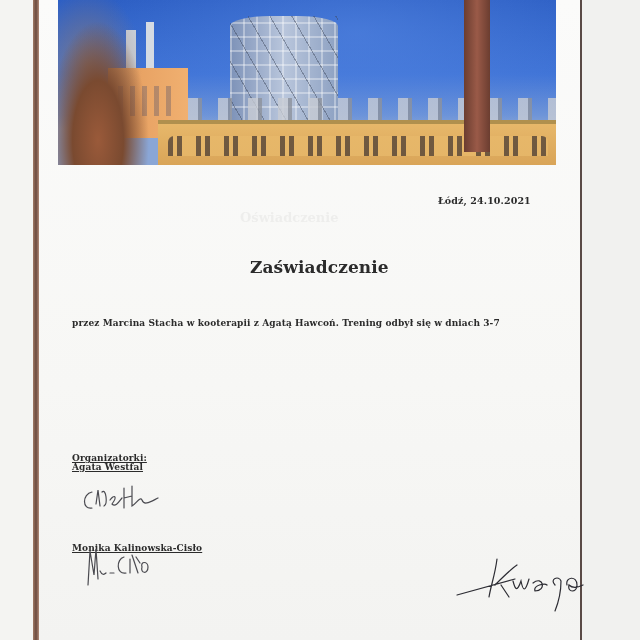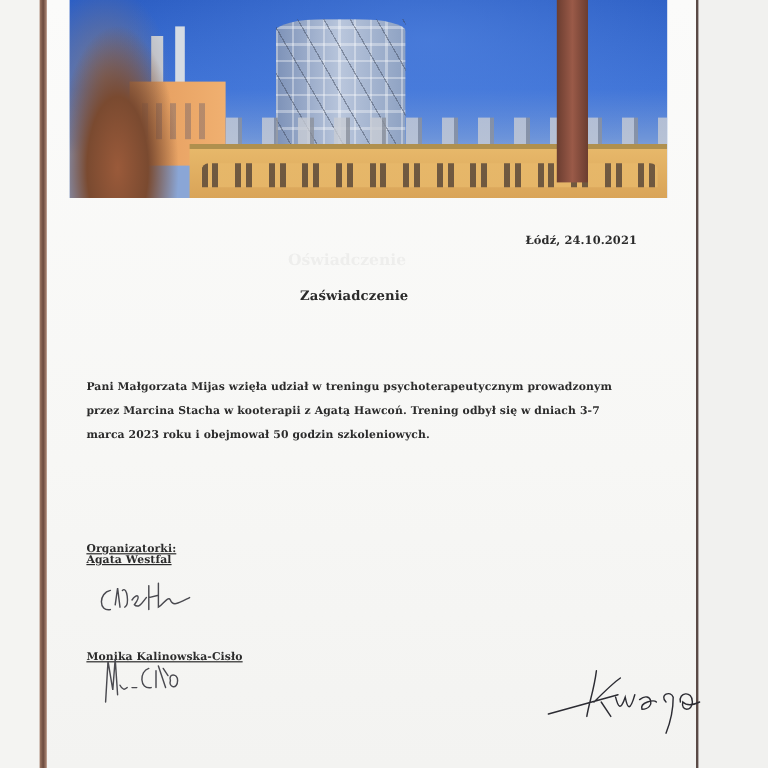--- a/index.html
+++ b/index.html
@@ -39,21 +39,21 @@
     background: repeating-linear-gradient(90deg, #c8ccd4 0 10px, #8d929c 10px 14px, transparent 14px 30px); opacity: .8; }
   .factory { position: absolute; left: 100px; top: 120px; width: 398px; height: 45px;
     background: linear-gradient(180deg, #b0904e 0 4px, #e7b86a 4px, #d9a458 100%); }
   .windows { position: absolute; left: 110px; top: 136px; width: 380px; height: 20px;
     background: repeating-linear-gradient(90deg, #5c4a3a 0 5px, #e7b86a 5px 9px, #5c4a3a 9px 14px, #e7b86a 14px 28px);
     border-radius: 6px 6px 0 0; opacity: .85; }
   .chimney { position: absolute; left: 406px; top: 0; width: 26px; height: 152px;
     background: linear-gradient(90deg, #6b3d30, #9a5a48 50%, #6b3d30); }
   .doc-text { position: absolute; color: #2b2b2b; font-weight: bold; font-size: 9px; letter-spacing: 0.1px; }
   .date { left: 438px; top: 195px; font-size: 9.5px; }
-  .title { left: 250px; top: 240px; font-size: 11px; }
+  .title { left: 250px; top: 257px; font-size: 17px; }
   .body-text { left: 72px; top: 313px; width: 470px; line-height: 20px; font-size: 9px; }
   .org-label { left: 72px; top: 453px; }
   .name1 { left: 72px; top: 462px; }
   .name2 { left: 72px; top: 543px; }
   .underline { text-decoration: underline; text-decoration-thickness: 1px; }
   .sig { position: absolute; }
   .faint { position: absolute; color: rgba(120,120,120,0.08); font-size: 13px; font-weight: bold; }
 </style>
 </head>
 <body>
@@ -75,23 +75,21 @@
   <div class="chimney"></div>
   <div class="tree"></div>
 </div>
 
 <div class="faint" style="left:240px;top:210px;">Oświadczenie</div>
 
 <div class="doc-text date">Łódź, 24.10.2021</div>
 <div class="doc-text title">Zaświadczenie</div>
 
 <div class="doc-text body-text">
-  <div>Pani Małgorzata Mijas wzięła udział w treningu psychoterapeutycznym prowadzonym</div>
   <div>przez Marcina Stacha w kooterapii z Agatą Hawcoń. Trening odbył się w dniach 3-7</div>
-  <div>marca 2023 roku i obejmował 50 godzin szkoleniowych.</div>
 </div>
 
 <div class="doc-text org-label underline">Organizatorki:</div>
 <div class="doc-text name1 underline">Agata Westfal</div>
 
 <svg class="sig" style="left:78px;top:482px;" width="90" height="34" viewBox="0 0 90 34">
   <path d="M14 10 C4 12,4 28,14 26 M18 22 L20 8 L22 24 M24 10 C28 6,30 22,26 24 M32 18 C36 12,40 14,34 22 C38 26,42 18,44 16 M46 6 L46 26 M46 16 L54 14 M54 4 L54 24 C58 22,62 14,64 18 C66 24,72 20,80 16" fill="none" stroke="#4a4a50" stroke-width="1.2" stroke-linecap="round"></path>
 </svg>
 
 <div class="doc-text name2 underline">Monika Kalinowska-Cisło</div>

